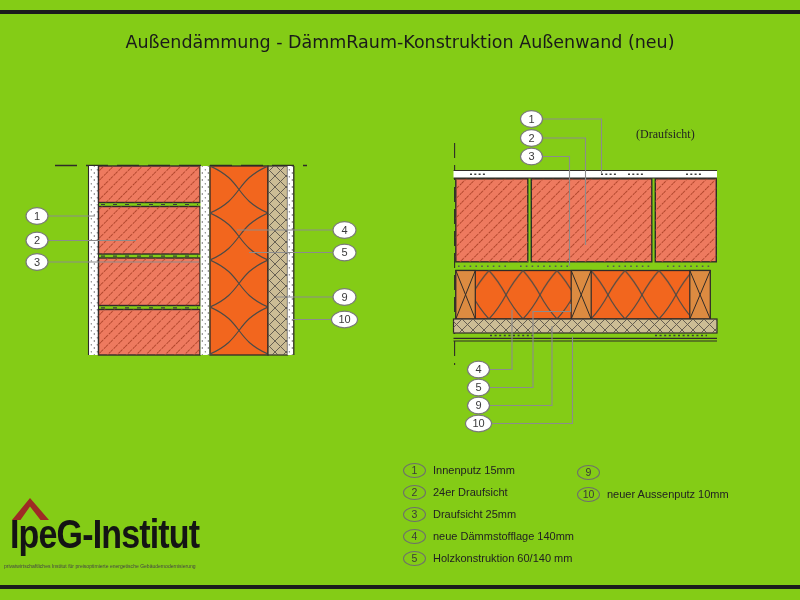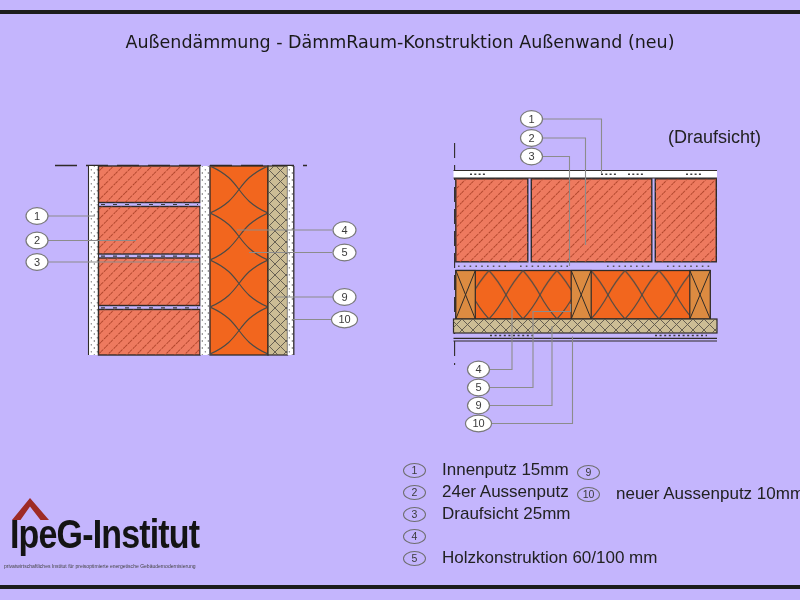--- a/index.html
+++ b/index.html
@@ -1,28 +1,28 @@
 <!DOCTYPE html>
 <html style="--brick: #EE7A5F; --brick_hatch: #B0452B; --insulation: #F2661E; --insul_line: #4E4A45; --wood_stud: #DC8B41; --woodwool: #CCBD95; --woodwool_line: #5A554B; --line: #2F2B28; --leader: #8C8C8C; --logo_red: #9E2B25; --text: #1A1A1A;"><head>
 <meta charset="utf-8">
 <style>
   :root{
     --brick:#EE7A5F; --brick_hatch:#B0452B; --insulation:#F2661E; --insul_line:#4E4A45;
     --wood_stud:#DC8B41; --woodwool:#CCBD95; --woodwool_line:#5A554B;
     --line:#2F2B28; --leader:#8C8C8C; --logo_red:#9E2B25; --text:#1A1A1A;
   }
   html,body{margin:0;padding:0;background:#fff;}
-  .page{position:relative;width:800px;height:600px;background:#c4b5fd;overflow:hidden;
+  .page{position:relative;width:800px;height:600px;background:#84cc16;overflow:hidden;
         font-family:"Liberation Sans",sans-serif;}
   .rule{position:absolute;left:0;width:800px;height:4px;background:#1c1c1c;}
   .rule.top{top:10px;} .rule.bottom{top:585px;}
   .title{position:absolute;left:0;right:0;top:31px;text-align:center;color:var(--text);
          font-family:"DejaVu Sans",sans-serif;font-size:17.5px;line-height:23px;}
-  .draufsicht{position:absolute;left:668px;top:127px;font-family:Liberation Sans, sans-serif;
-         font-size:18px;color:#222;}
+  .draufsicht{position:absolute;left:636px;top:127px;font-family:Liberation Serif, serif;
+         font-size:12px;color:#222;}
   svg.diag{position:absolute;}
   .diag-left{left:20px;top:140px;}
   .diag-right{left:440px;top:100px;}
 
   
   .ln{stroke:var(--line);stroke-width:1.3;fill:none;}
   .thin{stroke:var(--line);stroke-width:1.1;fill:none;}
   .brick-rect{fill:var(--brick);stroke:var(--line);stroke-width:1.4;}
   .hatch{fill:url(#brickHatch);stroke:none;}
   .insul-rect{fill:var(--insulation);stroke:var(--line);stroke-width:1.3;}
@@ -46,21 +46,21 @@
   .dot-fill{fill:#4a4a4a;}
 
   
   .legend{position:absolute;}
   .legend.c1{left:403px;top:459px;}
   .legend.c2{left:577px;top:461px;}
   .lrow{display:flex;align-items:center;height:22px;white-space:nowrap;}
   .badge{display:inline-flex;width:23px;height:15px;border:1.3px solid #6e6e6e;border-radius:50%;
          align-items:center;justify-content:center;font-size:10.5px;color:#3a3a3a;
          box-sizing:border-box;flex:0 0 auto;}
-  .llabel{margin-left:16px;font-size:17px;color:#222;}
+  .llabel{margin-left:7px;font-size:11px;color:#222;}
 
   
   .roof{position:absolute;left:9px;top:495px;}
   .logo-text{position:absolute;left:10px;top:514px;font-size:40px;font-weight:700;color:#141414;
              letter-spacing:-1px;line-height:1;transform:scaleX(.85);transform-origin:0 0;
              white-space:nowrap;}
   .logo-text .lt2{font-weight:600;}
   .tagline-wrap{position:absolute;left:4px;top:558px;width:420px;}
   .tagline{display:inline-block;font-size:9px;color:#454545;transform:scale(.56);
            transform-origin:0 0;white-space:nowrap;}
@@ -290,32 +290,33 @@
     </g>
   </svg>
 
   <div class="legend c1">
     <div class="lrow">
       <span class="badge">1</span>
       <span class="llabel">Innenputz 15mm</span>
     </div>
     <div class="lrow">
       <span class="badge">2</span>
-      <span class="llabel">24er Aussenputz</span>
+      <span class="llabel">24er Draufsicht</span>
     </div>
     <div class="lrow">
       <span class="badge">3</span>
       <span class="llabel">Draufsicht 25mm</span>
     </div>
     <div class="lrow">
       <span class="badge">4</span>
+      <span class="llabel">neue Dämmstofflage 140mm</span>
     </div>
     <div class="lrow">
       <span class="badge">5</span>
-      <span class="llabel">Holzkonstruktion 60/100 mm</span>
+      <span class="llabel">Holzkonstruktion 60/140 mm</span>
     </div>
   </div>
 
   <div class="legend c2">
     <div class="lrow">
       <span class="badge">9</span>
     </div>
     <div class="lrow">
       <span class="badge">10</span>
       <span class="llabel">neuer Aussenputz 10mm</span>

